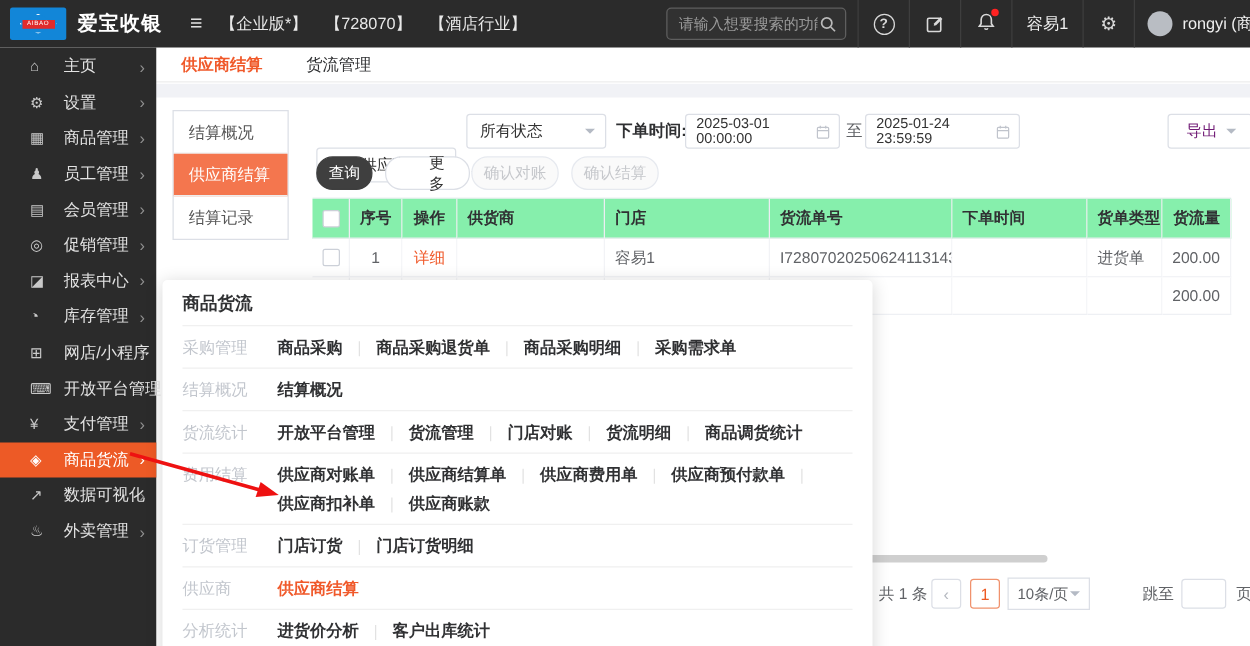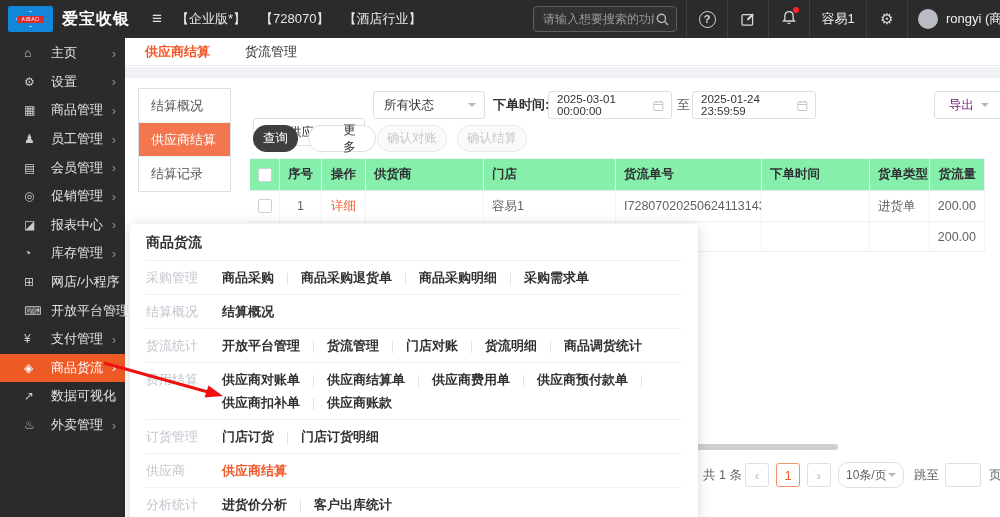--- a/index.html
+++ b/index.html
@@ -80,21 +80,21 @@
   .link { color:#f0592a; cursor:pointer; }
 
   .hthumb { position:absolute; left:435px; top:406px; width:278px; height:6px; border-radius:3px; background:#cfcfcf; cursor:pointer; }
 
   
   .pg { position:absolute; top:424px; height:26px; font-size:12.5px; color:#606266; display:flex; align-items:center; }
   .pg-total { left:578px; }
   .pg-btn { position:absolute; top:425px; width:24px; height:24px; border:1px solid #dcdfe6; border-radius:3px; background:#fff; display:flex; align-items:center; justify-content:center; color:#b4b8bf; cursor:pointer; font-size:13px; }
   .pg-prev { left:620px; } .pg-next { left:682px; }
   .pg-page { left:651px; border-color:#f0926d; color:#ed5a24; }
-  .pg-size { position:absolute; left:713px; top:424px; width:66px; height:26px; border:1px solid #dcdfe6; border-radius:10px; display:flex; align-items:center; justify-content:space-between; padding:0 7px; font-size:12px; color:#606266; cursor:pointer; background:#fff; }
+  .pg-size { position:absolute; left:681px; top:424px; width:66px; height:26px; border:1px solid #dcdfe6; border-radius:0; display:flex; align-items:center; justify-content:space-between; padding:0 7px; font-size:12px; color:#606266; cursor:pointer; background:#fff; }
   .pg-jumplbl { left:789px; }
   .pg-input { position:absolute; left:820px; top:425px; width:36px; height:24px; border:1px solid #dcdfe6; border-radius:3px; background:#fff; }
   .pg-suffix { left:864px; }
 
   
   .popup { position:absolute; left:130px; top:224px; width:568px; height:340px; background:#fff; border-radius:4px; box-shadow:0 2px 14px rgba(0,0,0,.16); z-index:50; }
   .pop-title { margin:0 16px; padding:10px 0 8px; font-size:14px; font-weight:bold; color:#303133; border-bottom:1px solid #f0f0f0; }
   .pop-row { margin:0 16px; padding:8px 0; border-bottom:1px solid #f0f0f0; display:flex; align-items:flex-start; line-height:17px; }
   .pop-row:last-child { border-bottom:none; }
   .pop-label { width:76px; flex:none; color:#c2c6cd; font-size:13px; }

